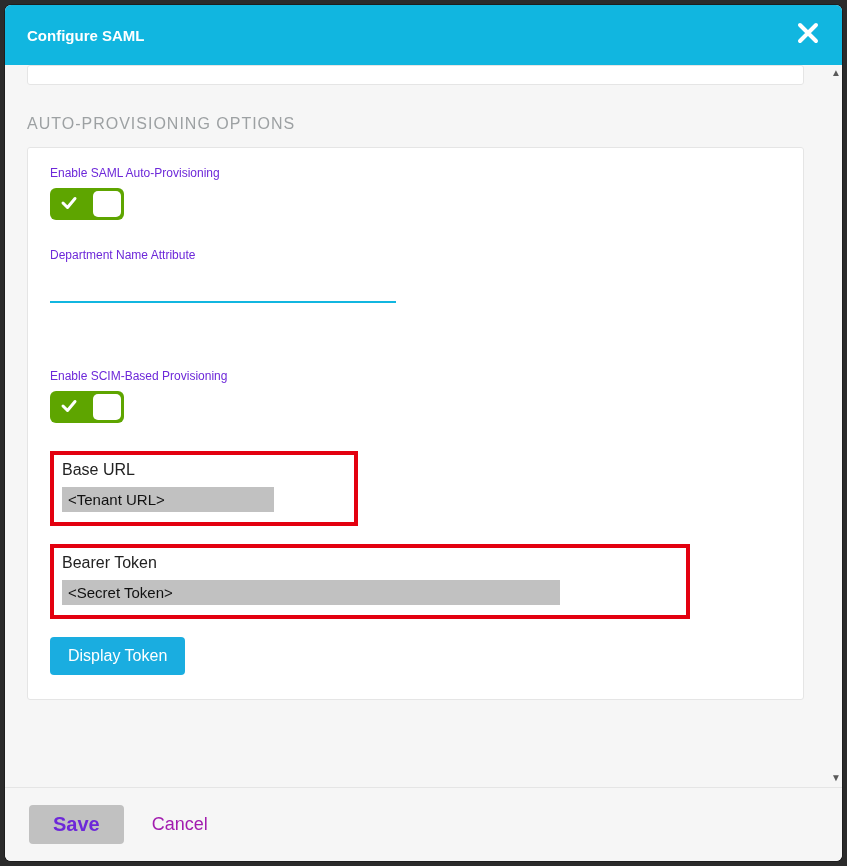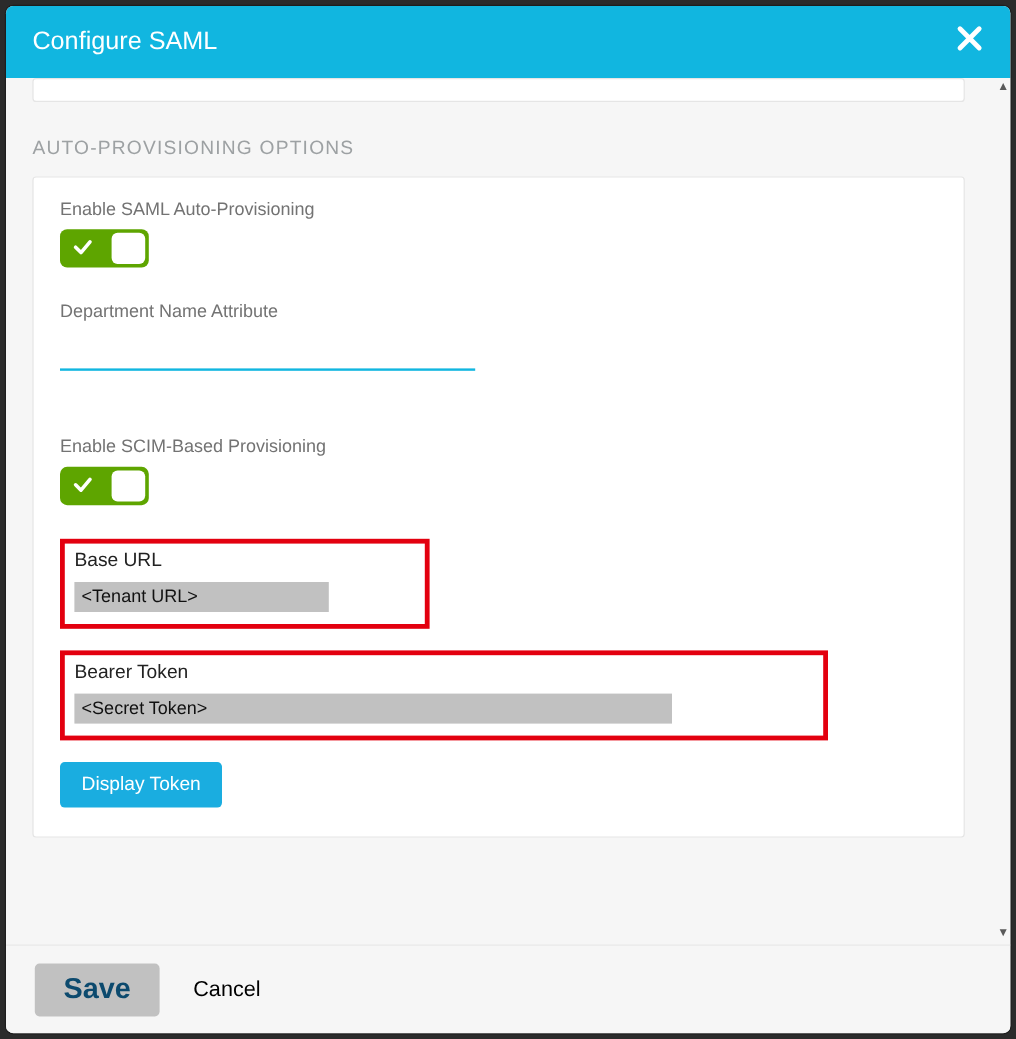--- a/index.html
+++ b/index.html
@@ -29,22 +29,22 @@
     background: #11b6e0;
     color: #fff;
     height: 60px;
     display: flex;
     align-items: center;
     justify-content: space-between;
     padding: 0 22px;
     flex-shrink: 0;
   }
   .modal-title {
-    font-size: 21px;
-    font-weight: 400;
+    font-size: 15px;
+    font-weight: 700;
   }
   .close-icon {
     font-size: 30px;
     font-weight: bold;
     line-height: 1;
     cursor: pointer;
   }
   .scroll-wrap {
     flex: 1;
     position: relative;
@@ -75,22 +75,22 @@
     margin: 0 6px 14px 6px;
   }
   .card {
     background: #fff;
     border: 1px solid #e5e5e5;
     border-radius: 3px;
     padding: 18px 22px 24px 22px;
     margin: 0 6px;
   }
   .field-label {
-    color: #737373;
-    font-size: 15px;
+    color: #6d28d9;
+    font-size: 12px;
     margin-bottom: 8px;
   }
   .toggle {
     width: 74px; height: 32px;
     background: #5ea500;
     border-radius: 6px;
     position: relative;
     cursor: pointer;
     display: flex;
     align-items: center;
@@ -119,21 +119,21 @@
   .col { flex: 1; }
   .underline-input {
     width: 100%;
     border: none;
     border-bottom: 2px solid #11b6e0;
     font-size: 15px;
     padding: 8px 2px 6px 2px;
     outline: none;
     background: transparent;
   }
-  .one-col-field { margin-bottom: 31px; }
+  .one-col-field { margin-bottom: 42px; }
 
   .highlight-box {
     border: 4px solid #e3000f;
     padding: 6px 8px 10px 8px;
     margin-bottom: 18px;
   }
   .hl-narrow { width: 308px; }
   .hl-wide  { width: 640px; }
   .box-label {
     font-size: 16px;
@@ -167,30 +167,30 @@
     background: #f6f6f6;
     border-top: 1px solid #e5e5e5;
     display: flex;
     align-items: center;
     padding: 0 24px;
     gap: 28px;
     flex-shrink: 0;
   }
   .save-btn {
     background: #c1c1c1;
-    color: #0c4a6e;
-    font-size: 24px;
+    color: #6d28d9;
+    font-size: 20px;
     font-weight: 600;
     border: none;
     border-radius: 4px;
     padding: 8px 24px;
     cursor: pointer;
   }
   .cancel-link {
-    color: #000000;
+    color: #a21caf;
     font-size: 18px;
     cursor: pointer;
   }
   
   .scroll-arrow {
     position: absolute;
     right: 1px;
     font-size: 10px;
     color: #5a5a5a;
     z-index: 5;

